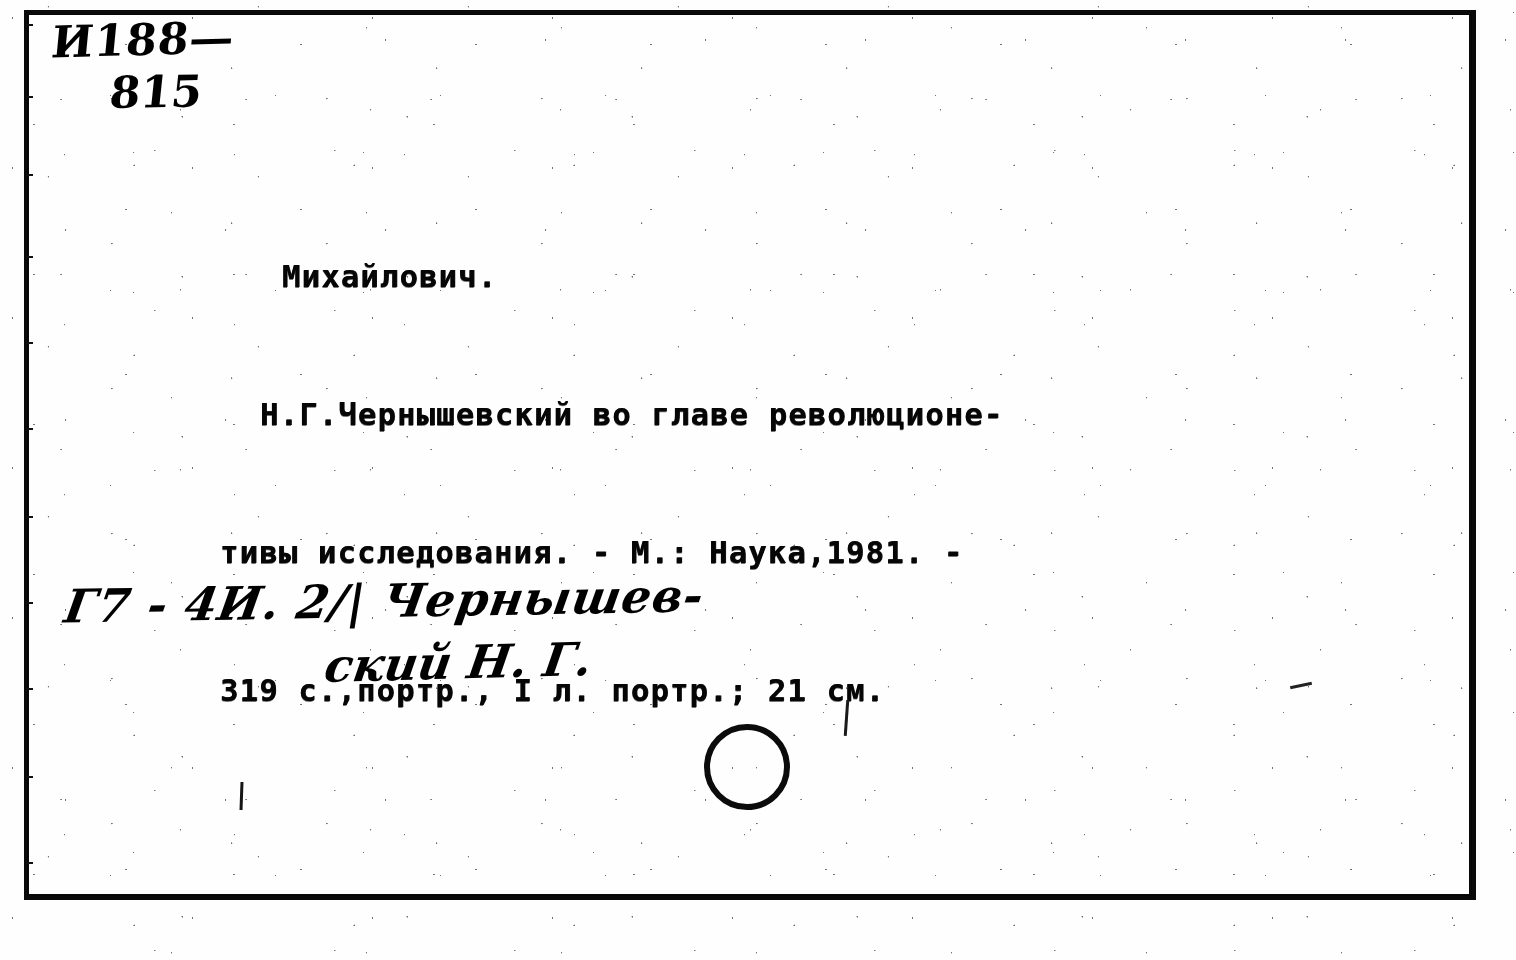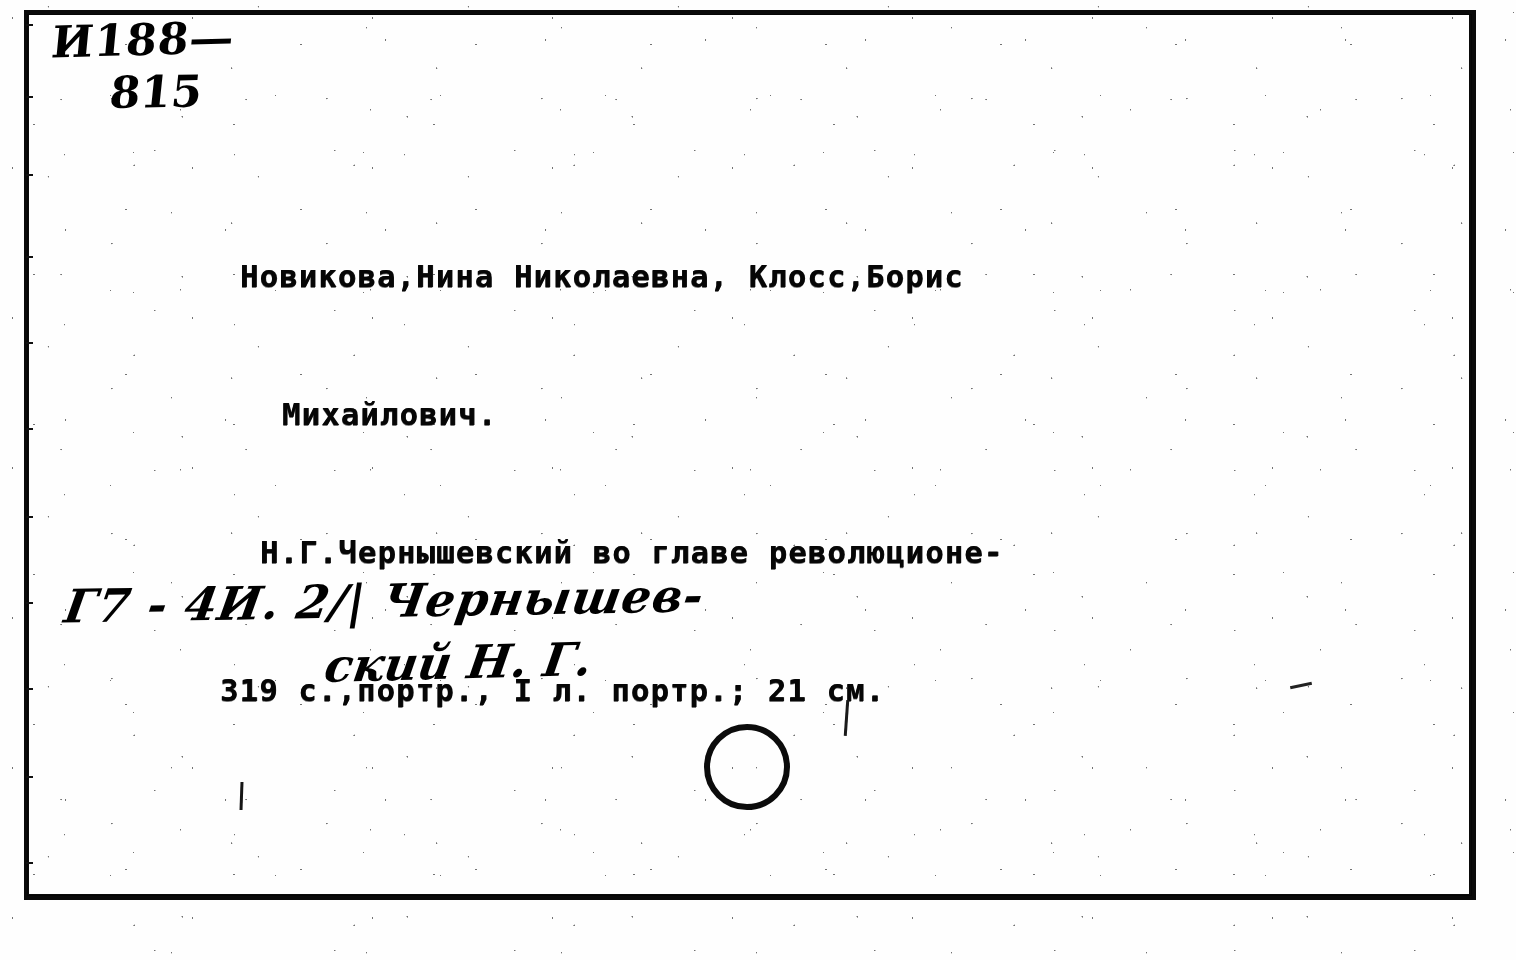--- a/index.html
+++ b/index.html
@@ -229,23 +229,23 @@
     <i style="top:752px"></i>
     <i style="top:838px"></i>
   </div>
 
   <div class="call-number">
     <span class="cn-line1">И188—</span>
     <span class="cn-line2">815</span>
   </div>
 
   <div class="typed-block">
-    <span class="ln">Новикова,Нина Николаевна, Клосс,Борис</span>
     <span class="ln i2">Михайлович.</span>
     <span class="ln i1">Н.Г.Чернышевский во главе революционе-</span>
+    <span class="ln neg">тивы исследования. - М.: Наука,1981. -</span>
     <span class="ln neg">319 с.,портр., I л. портр.; 21 см.</span>
     
     
   </div>
 
   <div class="shelf-mark">
     <span class="sm-line1">Г7 - 4И. 2/| Чернышев-</span>
     <span class="sm-line2">ский Н. Г.</span>
   </div>
 

